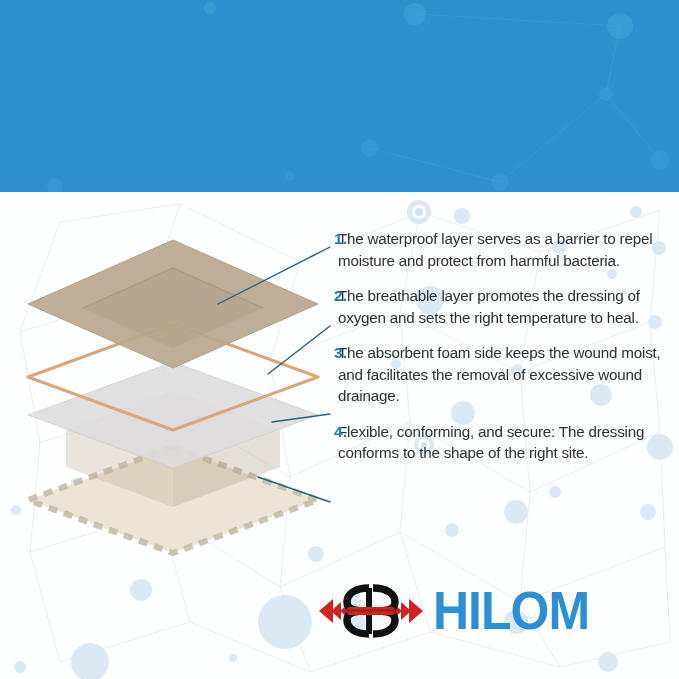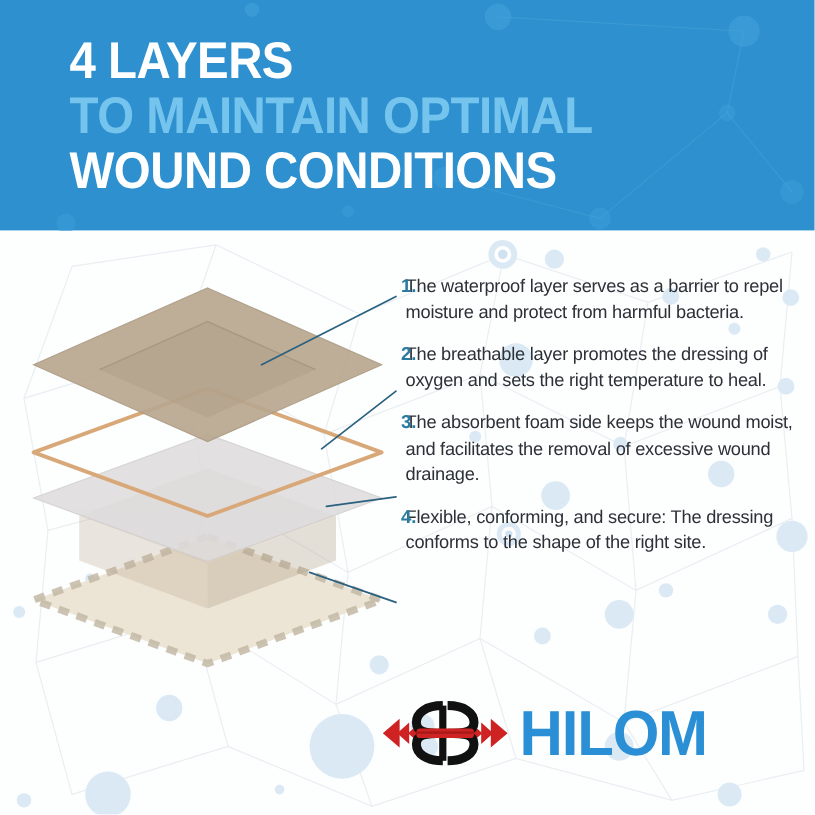--- a/index.html
+++ b/index.html
@@ -147,25 +147,20 @@
       <circle cx="606" cy="94" r="7" fill="#3598d4"></circle>
       <circle cx="660" cy="160" r="10" fill="#3598d4"></circle>
       <circle cx="55" cy="186" r="8" fill="#3598d4"></circle>
       <circle cx="210" cy="8" r="6" fill="#3a9ad6"></circle>
       <circle cx="500" cy="182" r="9" fill="#3598d4"></circle>
       <circle cx="290" cy="176" r="5" fill="#3598d4"></circle>
       <path d="M415 14 L620 26 L606 94 L660 160" stroke="#4aa3da" stroke-width="1" fill="none" opacity="0.5"></path>
       <path d="M370 148 L500 182 L606 94" stroke="#4aa3da" stroke-width="1" fill="none" opacity="0.45"></path>
     </svg>
 
-    <div id="header-title">
-      <div class="title-line l1">4 LAYERS</div>
-      <div class="title-line l2">TO MAINTAIN OPTIMAL</div>
-      <div class="title-line l3">WOUND CONDITIONS</div>
-    </div>
   </div>
 
   <svg id="net-bg" viewBox="0 0 679 487">
     <g stroke="#e9eef3" stroke-width="1" fill="none">
       <path d="M60 30 L180 12 L300 70 L420 20 L540 60 L660 18"></path>
       <path d="M20 140 L150 100 L270 170 L400 120 L520 180 L650 130"></path>
       <path d="M40 250 L170 215 L290 285 L410 230 L530 300 L660 240"></path>
       <path d="M30 360 L160 320 L280 395 L400 340 L520 410 L665 355"></path>
       <path d="M60 470 L190 430 L310 480 L430 440 L560 475 L670 450"></path>
       <path d="M180 12 L150 100 L170 215 L160 320 L190 430"></path>

